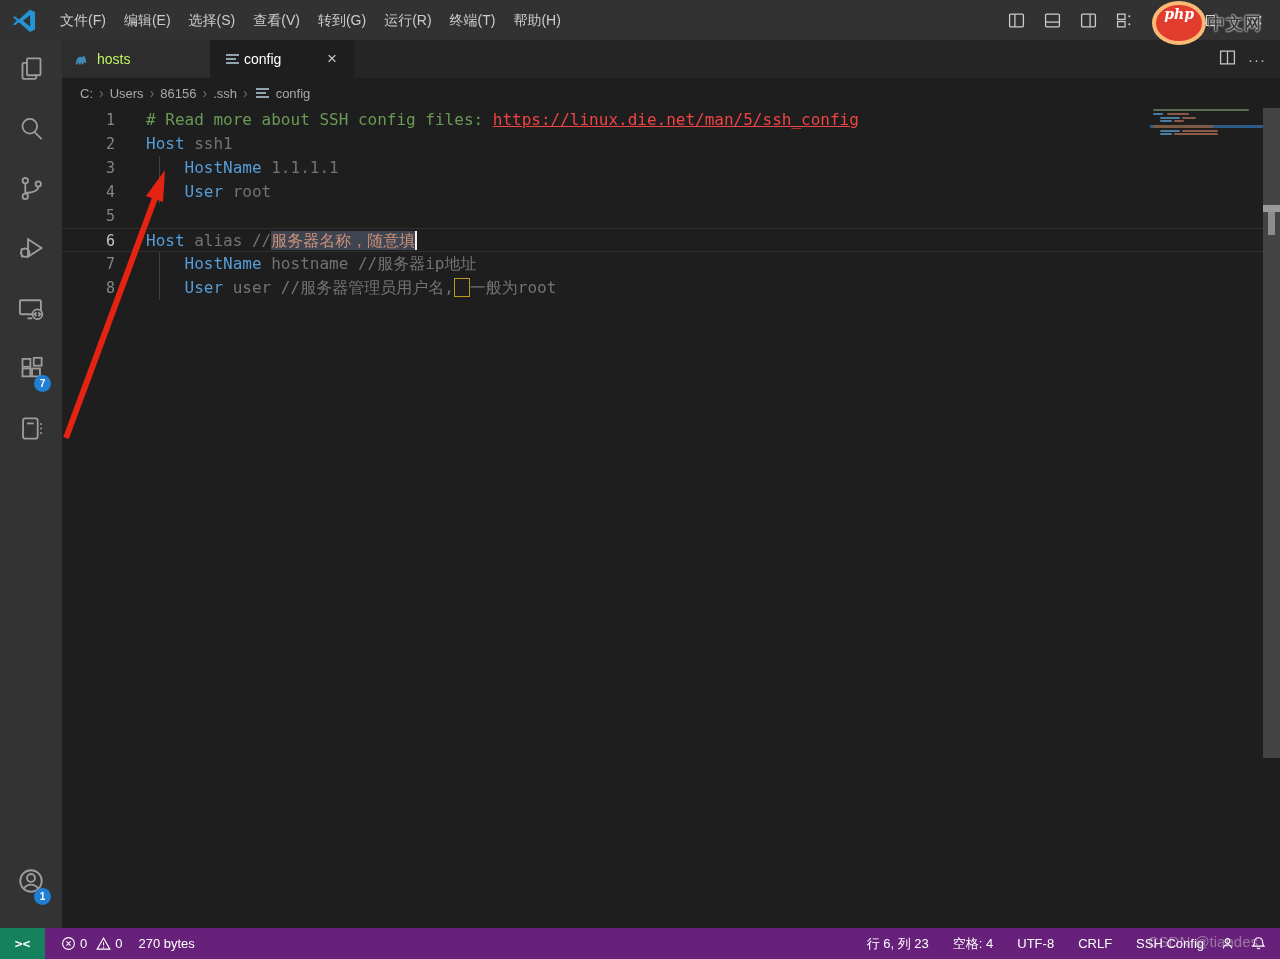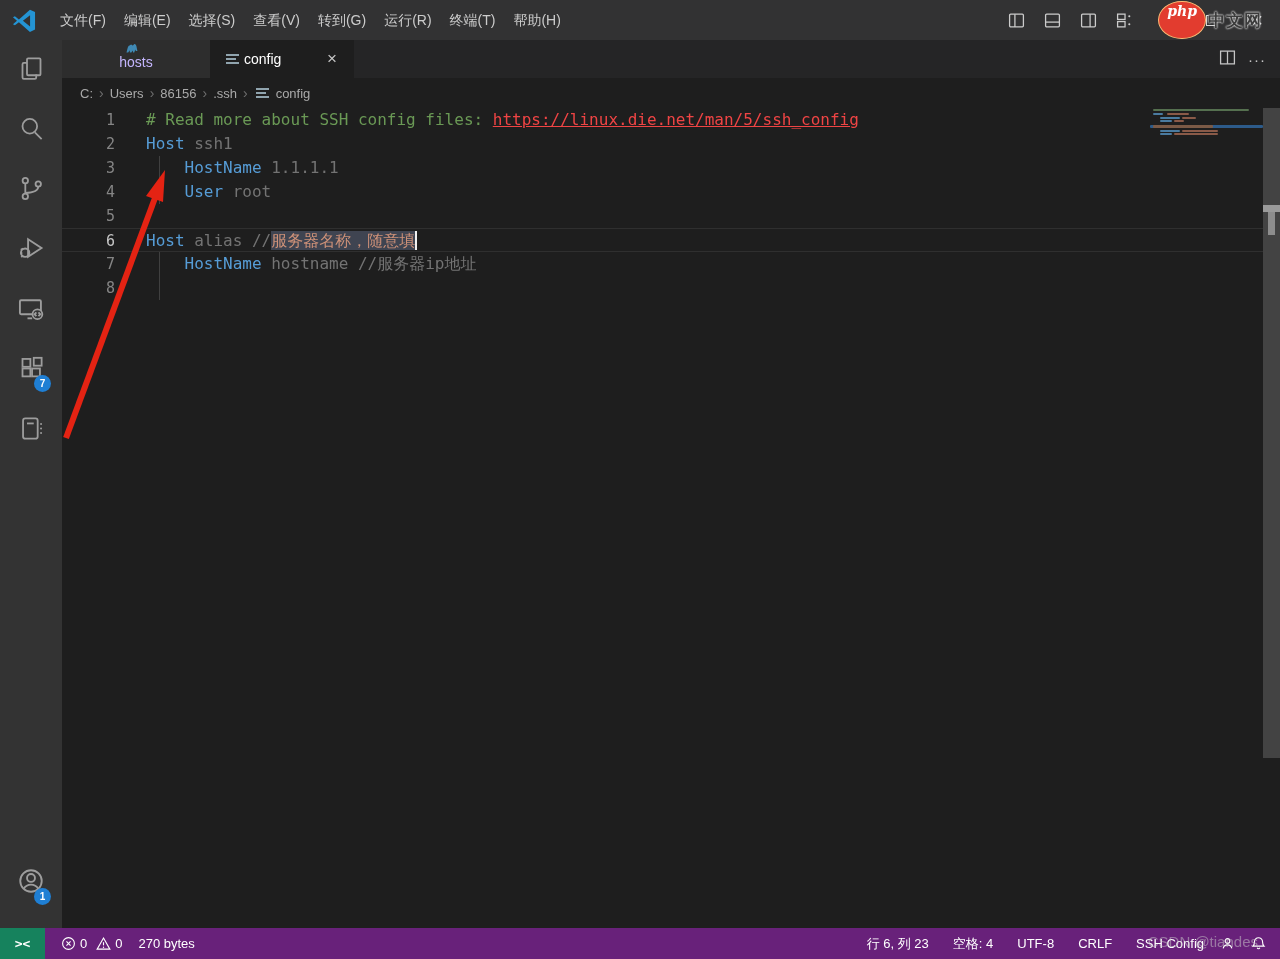--- a/index.html
+++ b/index.html
@@ -13,38 +13,38 @@
   .menu-item { padding:0 9px; height:40px; line-height:40px; cursor:default; }
   .titlebar-title { position:absolute; left:650px; width:320px; text-align:center; top:0;
     line-height:40px; color:#cfcfcf; }
   .win-icons { position:absolute; right:0; top:0; height:40px; display:flex; align-items:center; }
   .layout-ic { width:30px; height:40px; display:flex; align-items:center; justify-content:center; margin:0 3px; }
   .winbtn { width:46px; height:40px; display:flex; align-items:center; justify-content:center; color:#d7d7d7; }
   .win-minimize { font-size:15px; }
   .win-maximize .sq { width:11px; height:11px; border:1.2px solid #d7d7d7; }
   .win-close { font-size:20px; }
   .php-mark { position:absolute; right:18px; top:1px; z-index:40; display:flex; align-items:center; }
-  .php-oval { background:#e23c2f; border:1px solid #fdba74; color:#fff; font-style:italic; font-weight:bold;
+  .php-oval { background:#e23c2f; border:4px solid #fdba74; color:#fff; font-style:italic; font-weight:bold;
     font-size:14px; border-radius:50%; padding:1px 8px 19px 8px; font-family:"DejaVu Serif", serif; }
   .php-cn { color:#3c3c3c; font-size:17px; font-weight:bold; margin-left:2px;
     text-shadow:0 0 2px #efefef, 0 0 2px #efefef; letter-spacing:1px;text-align:right; }
 
   
   .activitybar { position:absolute; top:40px; left:0; width:62px; height:888px; background:#333333; z-index:10; }
   .act-item { position:absolute; left:0; width:62px; height:52px; display:flex;
     align-items:center; justify-content:center; }
   .act-item svg { stroke:#9d9d9d; fill:none; stroke-width:1.6; }
   .badge { position:absolute; right:11px; bottom:2px; min-width:17px; height:17px; border-radius:50%;
     background:#1f7fd4; color:#fff; font-size:10px; display:flex; align-items:center;
     justify-content:center; font-weight:bold; }
 
   
   .tabbar { position:absolute; top:40px; left:62px; width:1218px; height:38px; background:#252526; display:flex; }
   .tab { height:38px; display:flex; align-items:center; padding:0 12px; font-size:14px; }
-  .tab-hosts { width:148px; background:#2d2d2d; color:#c4b5fd;flex-direction:column; }
+  .tab-hosts { width:148px; background:#2d2d2d; color:#bef264; }
   .tab-config { width:144px; background:#1e1e1e; color:#ffffff; }
   .tab .ficon { margin-right:7px; }
   .tab-close { margin-left:auto; color:#c5c5c5; font-size:17px; width:20px; text-align:center; }
   .editor-actions { position:absolute; right:8px; top:40px; height:38px; display:flex; align-items:center; color:#c5c5c5; }
   .action-ic { width:30px; text-align:center; font-size:15px; letter-spacing:1px; }
 
   
   .breadcrumbs { position:absolute; top:78px; left:62px; width:1200px; height:30px; background:#1e1e1e;
     display:flex; align-items:center; color:#a9a9a9; font-size:13px; padding-left:16px; }
   .bc-item { padding:0 2px; }
@@ -290,20 +290,21 @@
   <div class="line current">
     <div class="gutter">6</div>
     <div class="lcontent"><span class="tok-kw">Host</span><span class="tok-str"> alias //</span><span class="tok-sel">服务器名称，随意填</span><span class="cursor"></span></div>
   </div>
   <div class="line">
     <div class="gutter">7</div>
     <div class="lcontent"><span class="tok-kw">    HostName</span><span class="tok-str"> hostname //服务器ip地址</span></div>
   </div>
   <div class="line">
     <div class="gutter">8</div>
+    <div class="lcontent"><span class="tok-kw">    User</span><span class="tok-str"> user //服务器管理员用户名,</span><span class="tok-box tok-str">　</span><span class="tok-str">一般为root</span></div>
   </div>
   <div class="indent-guide" style="top:48px; height:48px;"></div>
   <div class="indent-guide" style="top:144px; height:48px;"></div>
 </div>
 
 <div class="minimap">
   <div class="mm" style="left:3px; top:1px;  width:96px; height:2px; background:#55704f;"></div>
   <div class="mm" style="left:3px; top:5px;  width:10px; height:2px; background:#4a7ba0;"></div>
   <div class="mm" style="left:3px; top:5px;  width:22px; height:2px; background:#8a5a48; margin-left:14px;"></div>
   <div class="mm" style="left:10px;top:9px;  width:20px; height:2px; background:#4a7ba0;"></div>

